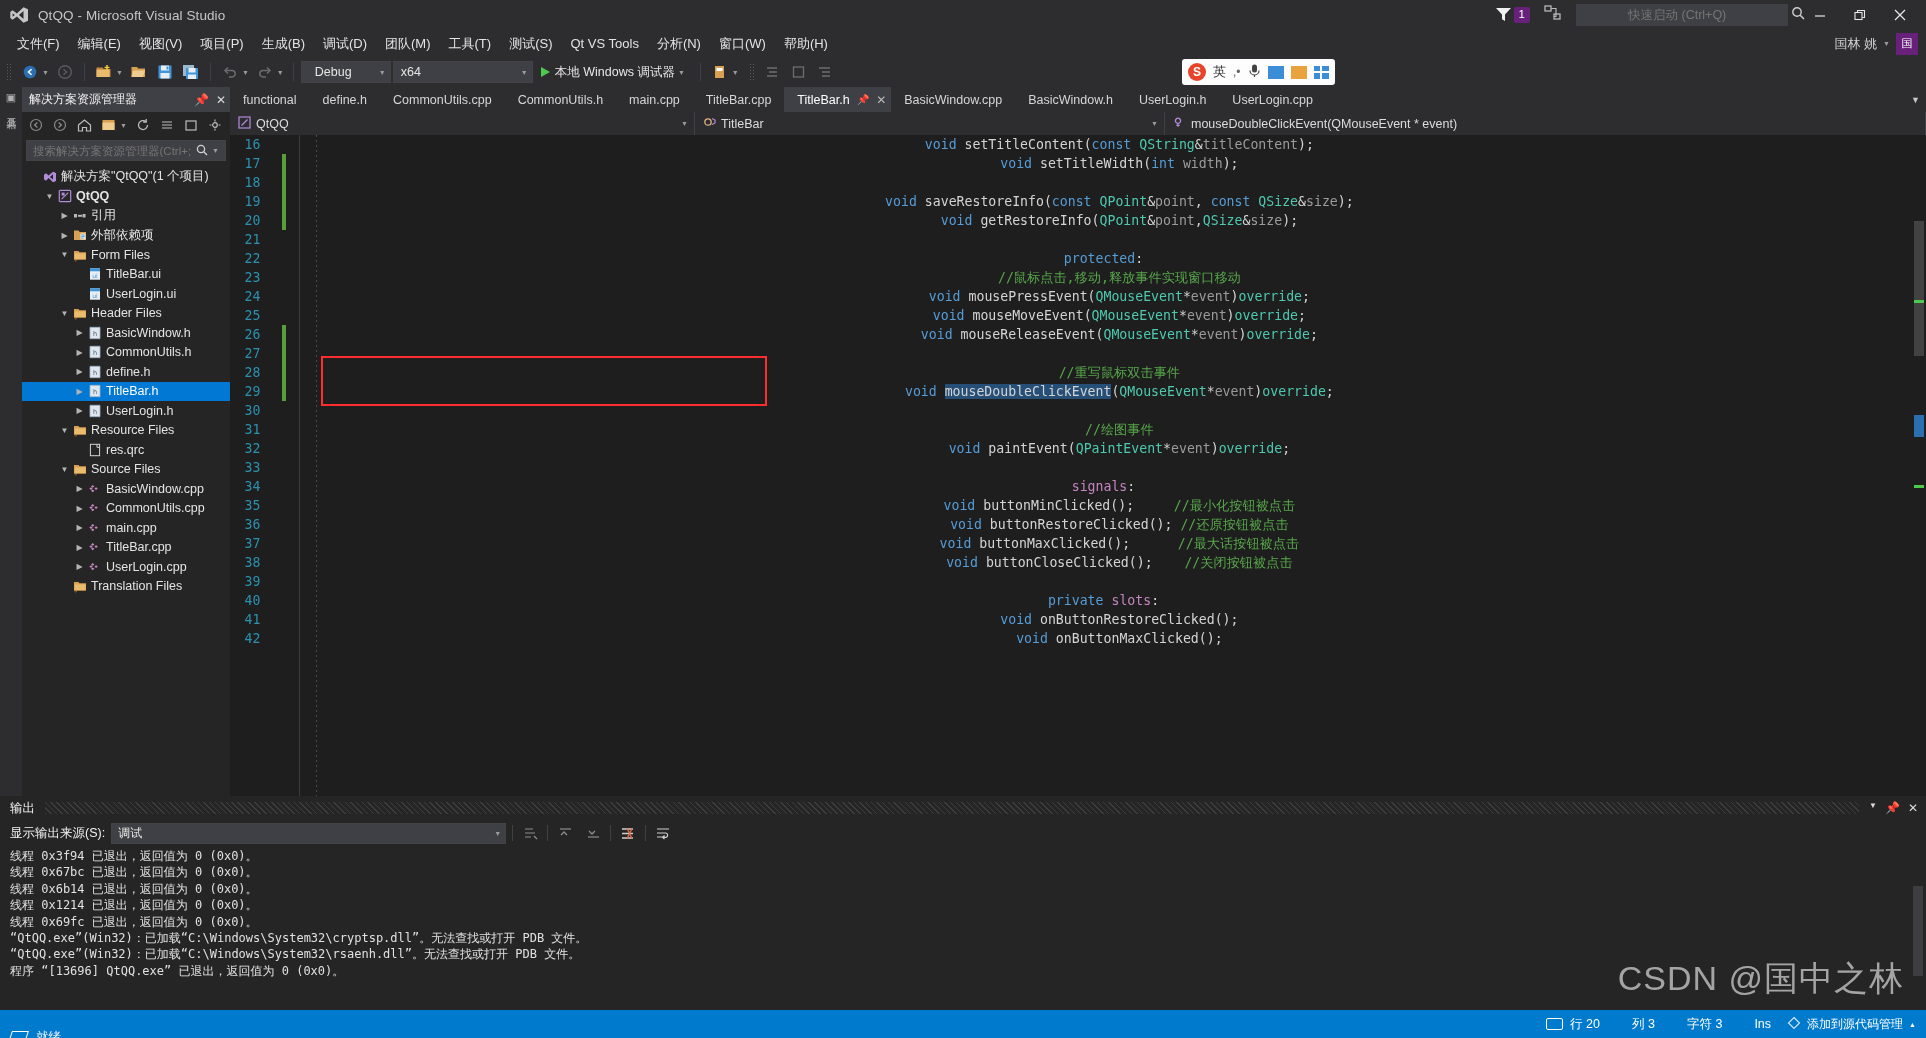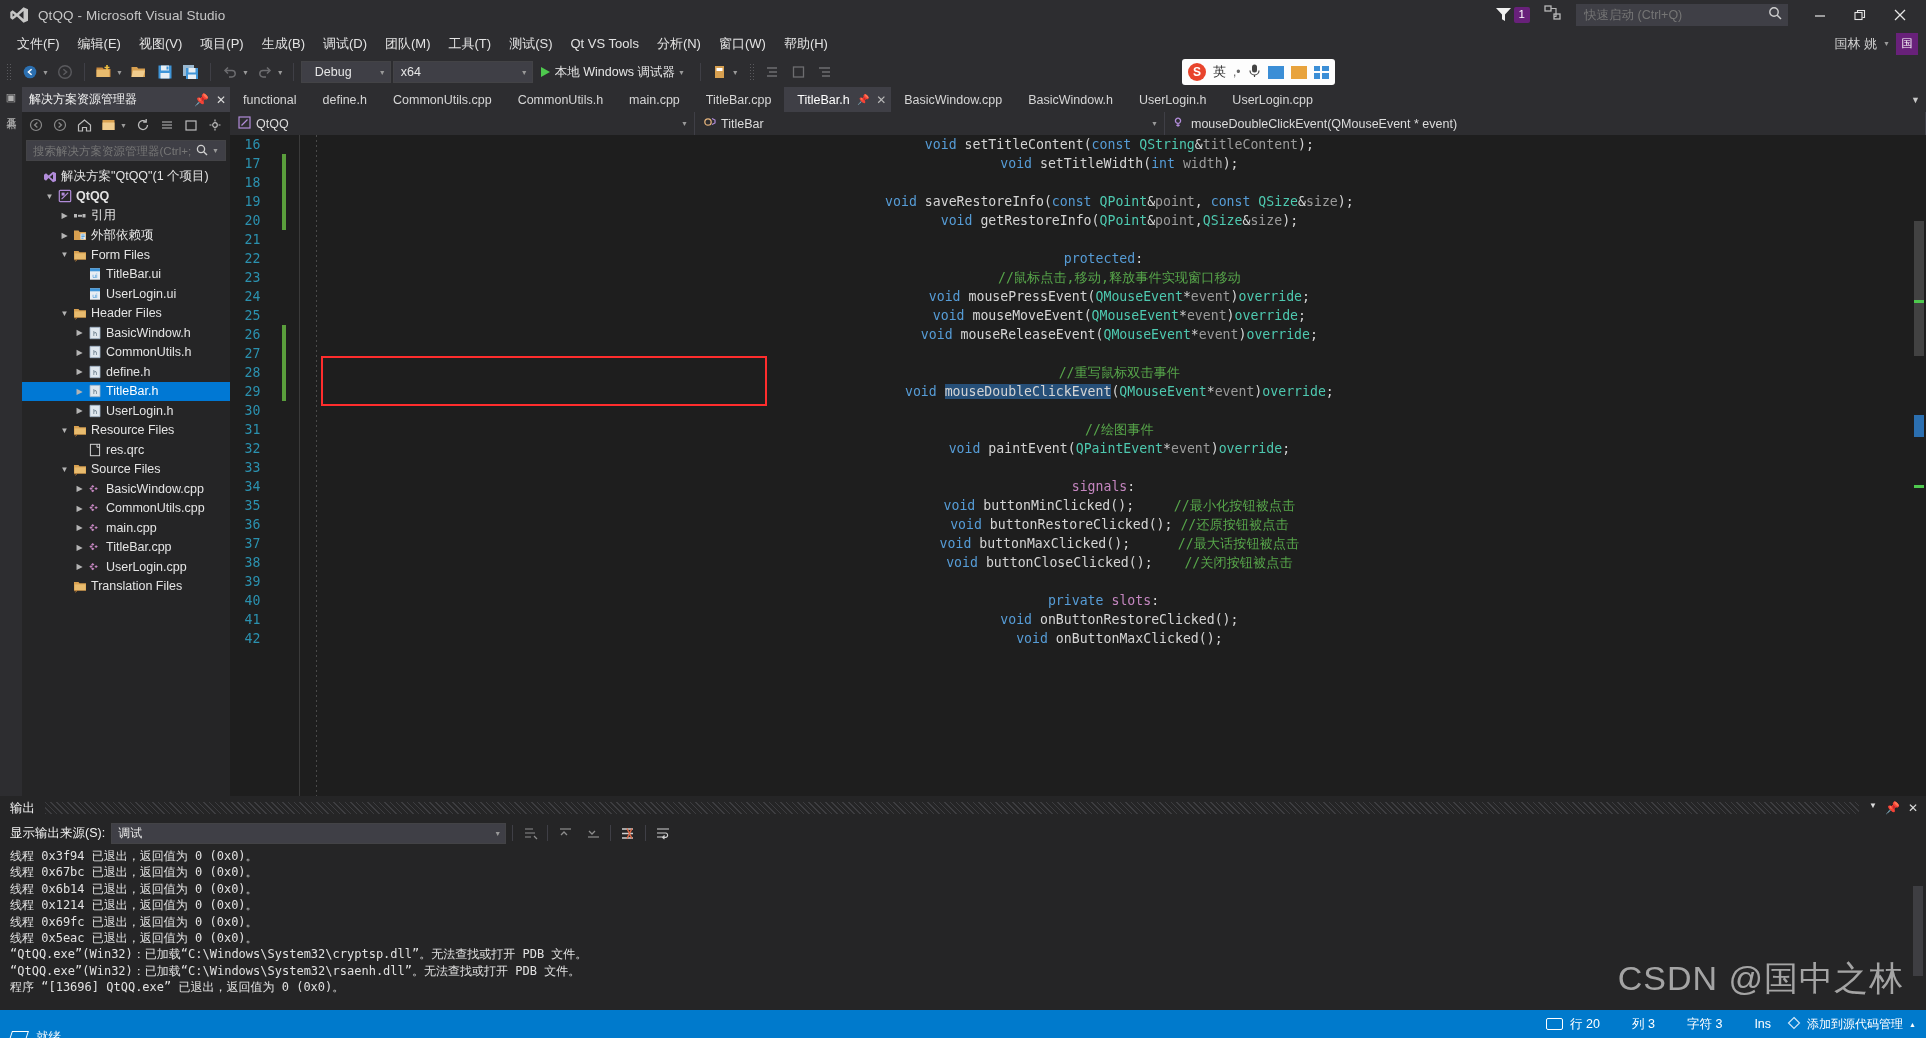--- a/index.html
+++ b/index.html
@@ -34,21 +34,21 @@
   .notif-badge {
     background:#68217a; color:#fff; font-size:11.5px; padding:1px 5px 2px 5px; border-radius:2px; line-height:1.1;
   }
   .feedback-icon { margin-right: 14px; opacity:.85;}
   .quicklaunch {
     width: 212px; height: 22px; background: #3f3f46; border: 1px solid #3f3f46;
     display: flex; align-items: center; padding: 0 5px; margin-right: 12px;
   }
   .quicklaunch input {
     flex: 1; background: transparent; border: none; outline: none;
-    color: #a8a8a8; font-size: 12.5px; font-family: "Liberation Sans", sans-serif;
+    color: #a8a8a8; font-size: 12.5px; font-family: "Liberation Sans", sans-serif; margin-left: 44px;
   }
   .wbtn {
     width: 40px; height: 28px; display: flex; align-items: center; justify-content: center;
     color: #e6e6e6;
   }
 
   
   .menubar {
     height: 27px; display: flex; align-items: center; padding-left: 8px;
     background: #2d2d30; font-size: 13px; color: #e3e3e3;
@@ -965,21 +965,20 @@
             <path d="M9.5 9.4 7.7 11.4l1.8 1.8" fill="none" stroke="#cfcfcf" stroke-width="1.2"></path>
           </svg>
       </span>
     </div>
     <div class="out-body" id="outbody">
       <div class="out-line">线程 0x3f94 已退出，返回值为 0 (0x0)。</div>
         <div class="out-line">线程 0x67bc 已退出，返回值为 0 (0x0)。</div>
         <div class="out-line">线程 0x6b14 已退出，返回值为 0 (0x0)。</div>
         <div class="out-line">线程 0x1214 已退出，返回值为 0 (0x0)。</div>
         <div class="out-line">线程 0x69fc 已退出，返回值为 0 (0x0)。</div>
-        <div class="out-line">线程 0x5eac 已退出，返回值为 0 (0x0)。</div>
         <div class="out-line">“QtQQ.exe”(Win32)：已加载“C:\Windows\System32\cryptsp.dll”。无法查找或打开 PDB 文件。</div>
         <div class="out-line">“QtQQ.exe”(Win32)：已加载“C:\Windows\System32\rsaenh.dll”。无法查找或打开 PDB 文件。</div>
         <div class="out-line">程序 “[13696] QtQQ.exe” 已退出，返回值为 0 (0x0)。</div>
         <div class="out-scroll">
         <div class="othumb" style="top:40px;height:90px;"></div>
       </div>
     </div>
   </div>
 
   <div class="watermark">CSDN @国中之林</div>

